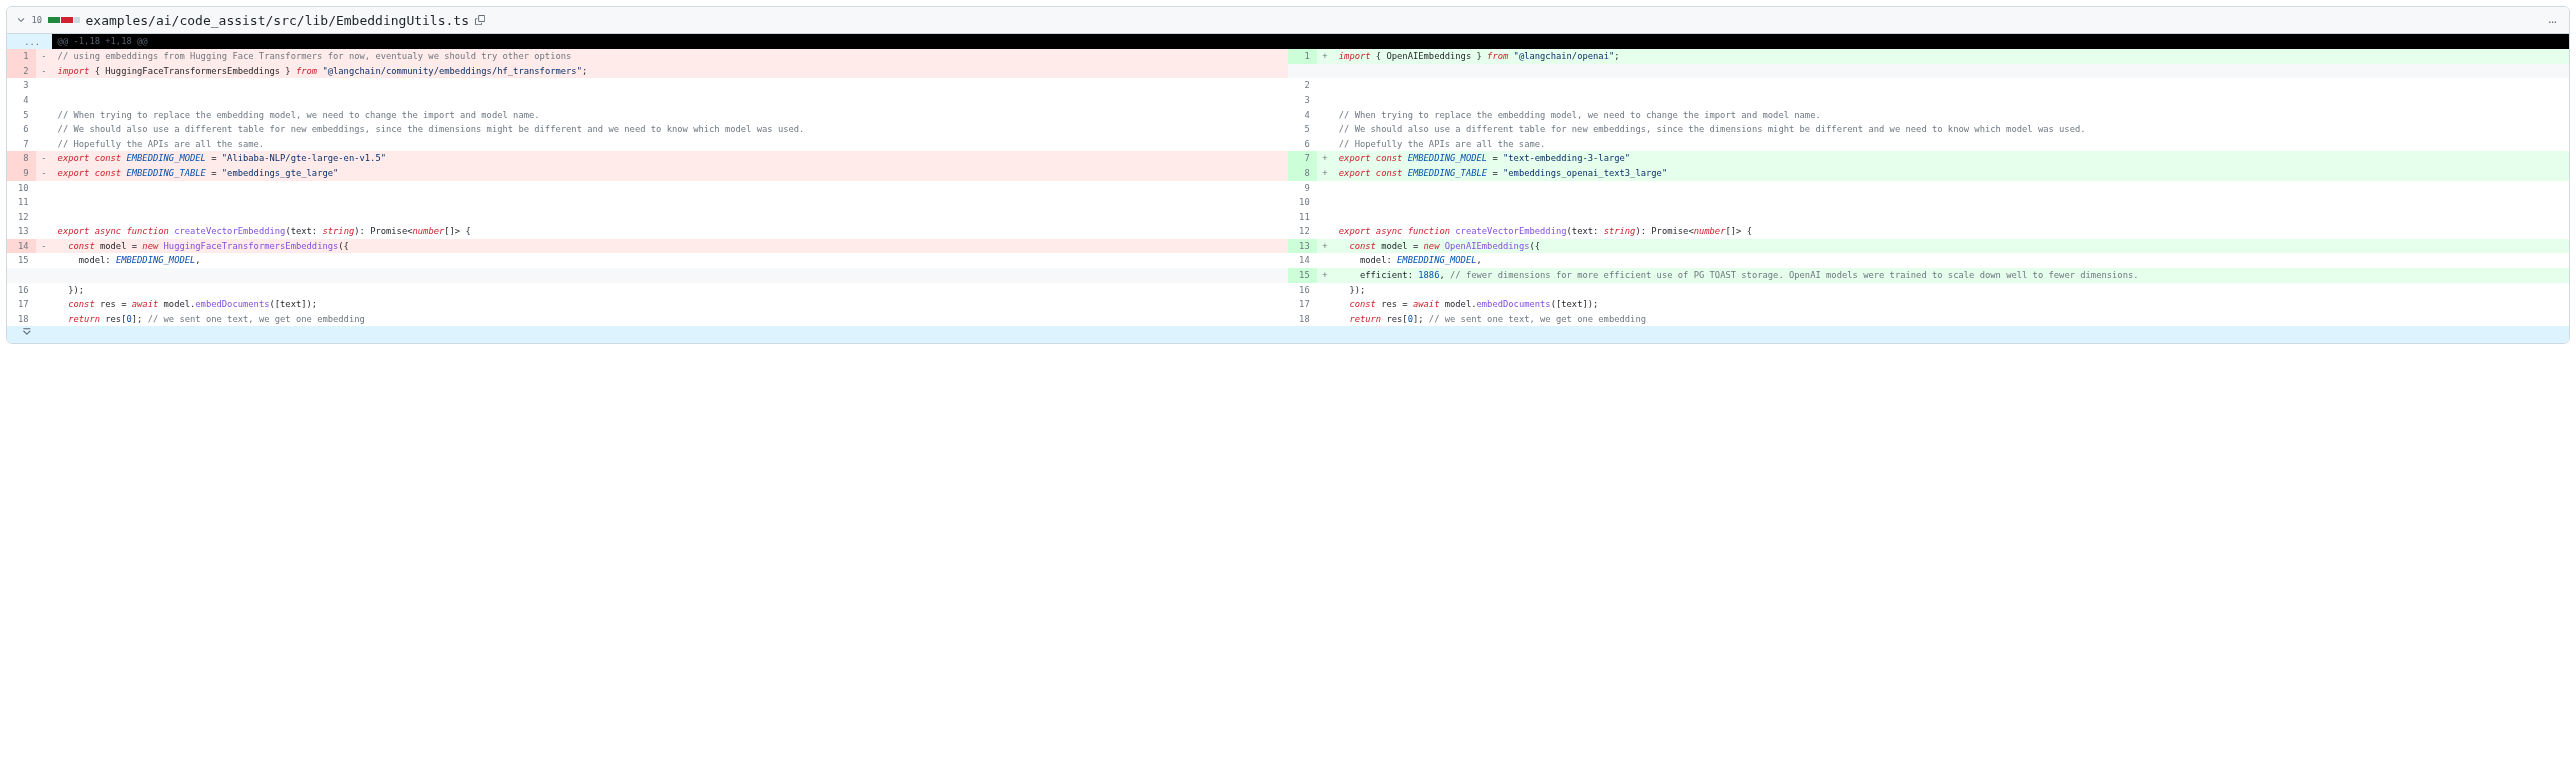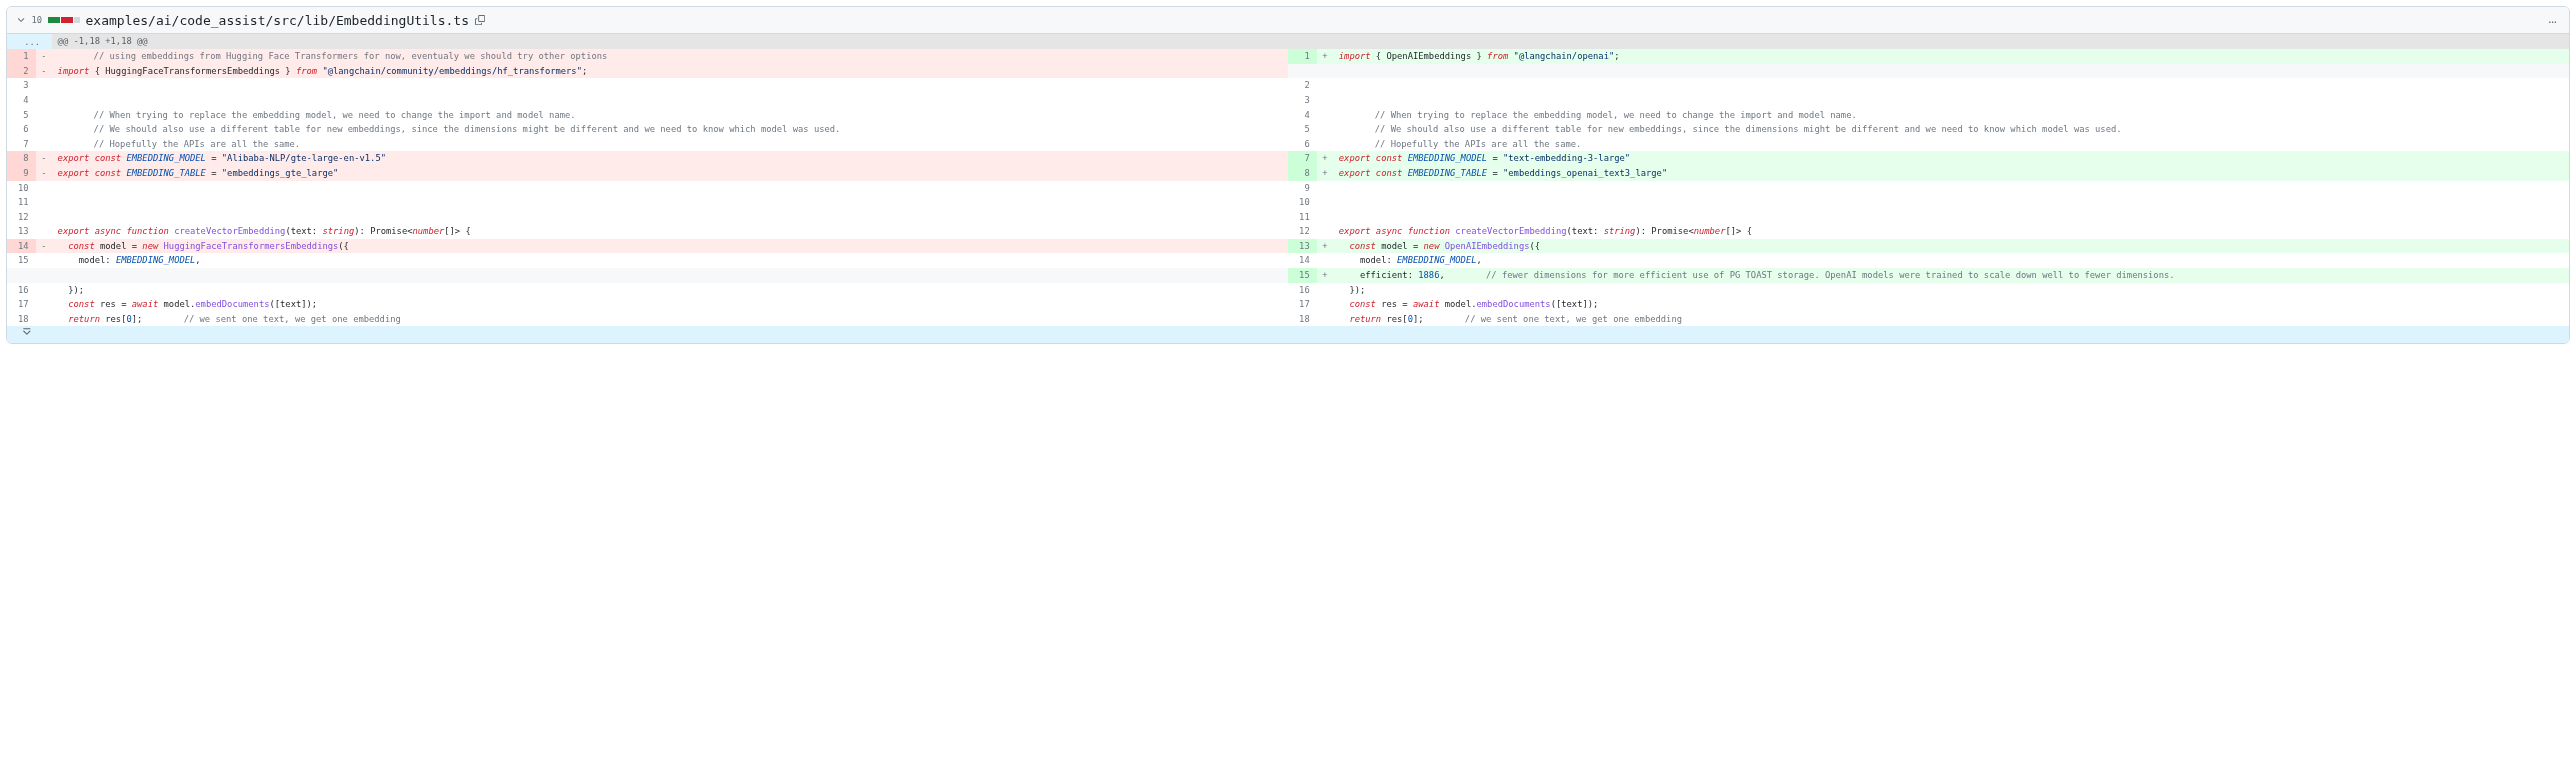--- a/index.html
+++ b/index.html
@@ -83,41 +83,41 @@
     user-select: none;
     white-space: pre;
   }
   td.code {
     white-space: pre-wrap;
     word-break: break-word;
     padding-left: 5.8px;
     padding-right: 5.8px;
   }
   
-  tr.hunk td { background: #e5e5e5; color:#656d76; }
+  tr.hunk td { background: #000000; color:#656d76; }
   tr.hunk td.ln { background:#ddf4ff; }
   tr.hunk td.code { color:#57606a; }
   tr.hunk td.ln-expand { text-align:center; }
   
   tr .del-bg { background:#ffebe9; }
   tr .del-ln { background:#ffd7d5; }
   
   tr .add-bg { background:#e6ffec; }
   tr .add-ln { background:#ccffd8; }
   
   td.empty { background:#f6f8fa; }
   
   tr.expand td { background:#ddf4ff; height:16px; }
   tr.expand td.ln-expand { text-align:center; }
   .expand-btn svg { fill:#57606a; }
   
   .tok-kw { color:#cf222e;font-style:italic; }
   .tok-fn { color:#8250df; }
   .tok-str { color:#0a3069; }
-  .tok-cmt { color:#6e7781;margin-left:36px; }
+  .tok-cmt { color:#6e7781; }
   .tok-num { color:#0550ae; }
   .tok-var { color:#1f2328; }
   .tok-const { color:#0550ae;font-style:italic; }
 </style>
 </head>
 <body>
 
 <div class="file-container">
   <div class="file-header">
     <span class="chevron">

